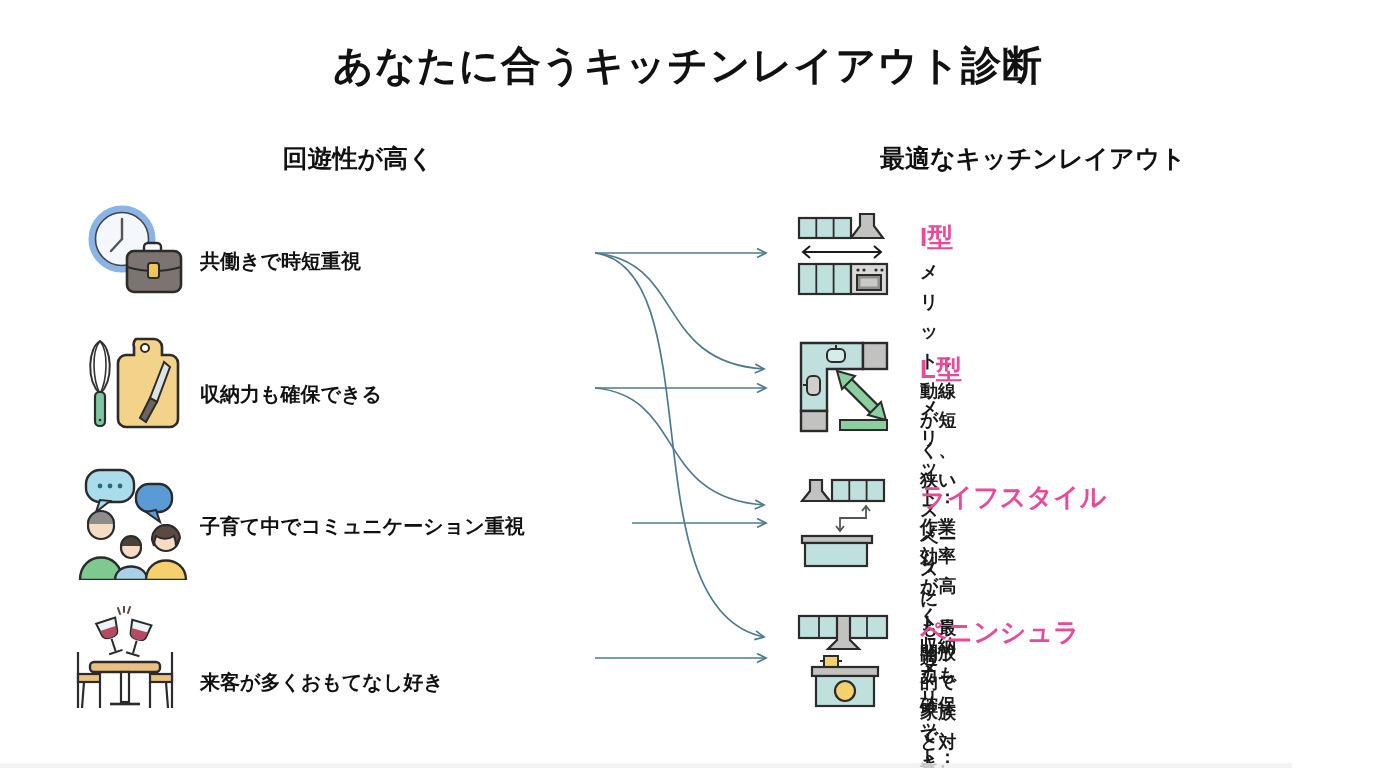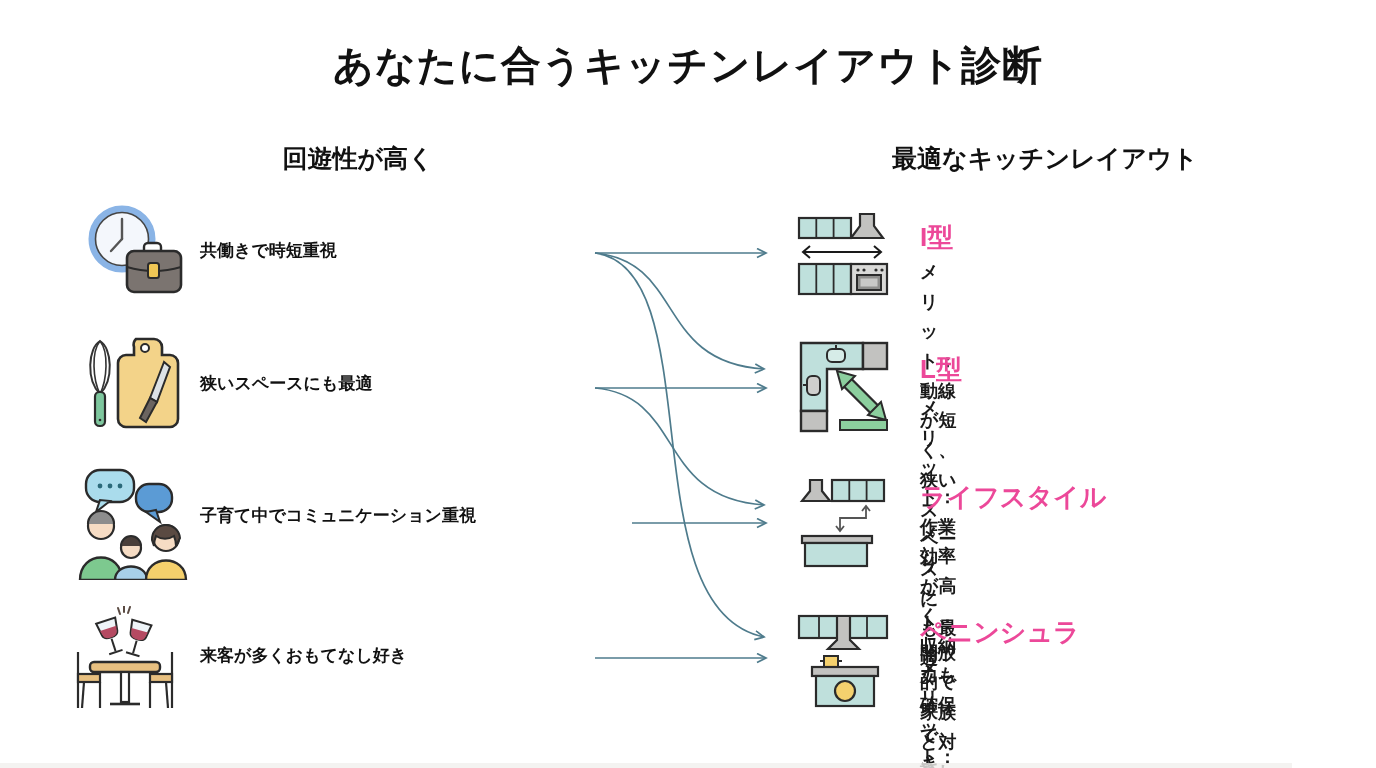--- a/index.html
+++ b/index.html
@@ -10,26 +10,26 @@
     overflow:hidden;
   }
   .page-title {
     position:absolute; left:0; top:38px; width:1376px; text-align:center;
     font-size:40px; font-weight:bold; letter-spacing:1px; color:#111;
   }
   .col-header {
     position:absolute; font-size:25px; font-weight:bold; color:#111; white-space:nowrap;
   }
   .col-header.left  { left:248px; top:142px; width:220px; text-align:center; }
-  .col-header.right { left:880px; top:142px; width:330px; text-align:center; }
+  .col-header.right { left:880px; top:142px; width:330px; }
 
   .life-row { position:absolute; left:0; }
   .life-icon { position:absolute; }
   .life-label {
-    position:absolute; left:200px; font-size:17px; font-weight:bold; white-space:nowrap; color:#111;
+    position:absolute; left:200px; font-size:20px; font-weight:bold; white-space:nowrap; color:#111;margin-top:9px;
   }
 
   .layout-row { position:absolute; }
   .layout-icon { position:absolute; left:796px; }
   .layout-title {
     position:absolute; left:920px; font-size:26px; font-weight:bold; color:#ec4899; white-space:nowrap;
   }
   .layout-merit {
     position:absolute; left:920px; font-size:18px; font-weight:bold; color:#1a1a1a; line-height:1.65;
   }
@@ -89,21 +89,21 @@
       <path d="M16,58 C2,44 4,12 16,5 C28,12 30,44 16,58" fill="#ffffff" stroke="#333" stroke-width="2"></path>
       <path d="M16,58 C9,44 7,16 16,5" fill="none" stroke="#333" stroke-width="1.6"></path>
       <path d="M16,58 C23,44 25,16 16,5" fill="none" stroke="#333" stroke-width="1.6"></path>
       <rect x="11" y="56" width="10" height="34" rx="4.5" fill="#7ec79e" stroke="#2b2b2b" stroke-width="2.2"></rect>
       <circle cx="16" cy="84" r="1.3" fill="#2b2b2b"></circle>
       <path d="M52,3 h18 a8,8 0 0 1 8,8 v8 h8 a8,8 0 0 1 8,8 v56 a8,8 0 0 1 -8,8 h-44 a8,8 0 0 1 -8,-8 v-56 a8,8 0 0 1 8,-8 h8 v-8 a8,8 0 0 1 2,-8 z" fill="#f3d389" stroke="#2b2b2b" stroke-width="2.6"></path>
       <circle cx="61" cy="12" r="4" fill="#ffffff" stroke="#2b2b2b" stroke-width="2"></circle>
       <path d="M80,26 L66,62 L73,66 L86,31 Z" fill="#dde2e5" stroke="#2b2b2b" stroke-width="2"></path>
       <path d="M66,62 L56,82 L62,86 L73,66 Z" fill="#6b6460" stroke="#2b2b2b" stroke-width="2"></path>
     </svg>
-    <div class="life-label" style="top:372px;">狭いスペースにも最適</div>
+    <div class="life-label" style="top:372px;">収納力も確保できる</div>
   </div>
 
   <div class="life-row">
     <svg class="life-icon" style="left:72px; top:466px;" width="118" height="114" viewBox="0 0 118 114">
       <rect x="14" y="4" width="48" height="32" rx="14" fill="#aadcec" stroke="#2b2b2b" stroke-width="2.4"></rect>
       <path d="M28,34 l-4,12 l14,-11 z" fill="#aadcec" stroke="#2b2b2b" stroke-width="2"></path>
       <circle cx="28" cy="20" r="2.4" fill="#2b6a7a"></circle>
         <circle cx="38" cy="20" r="2.4" fill="#2b6a7a"></circle>
         <circle cx="48" cy="20" r="2.4" fill="#2b6a7a"></circle>
       <rect x="64" y="18" width="36" height="28" rx="13" fill="#5b9bd5" stroke="#2b2b2b" stroke-width="2.4"></rect>
@@ -147,21 +147,21 @@
           <line x1="22" y1="76" x2="20" y2="102"></line>
         <line x1="110" y1="46" x2="110" y2="102"></line>
         <rect x="88" y="68" width="22" height="8" fill="#e8c080"></rect>
         <line x1="88" y1="76" x2="88" y2="102"></line>
           <line x1="104" y1="76" x2="106" y2="102"></line>
       </g>
       <rect x="28" y="56" width="70" height="10" rx="4" fill="#e8c080" stroke="#2b2b2b" stroke-width="2.4"></rect>
       <rect x="59" y="66" width="8" height="30" fill="#ffffff" stroke="#2b2b2b" stroke-width="2.2"></rect>
       <line x1="48" y1="98" x2="78" y2="98" stroke="#2b2b2b" stroke-width="2.6"></line>
     </svg>
-    <div class="life-label" style="top:644px;text-align:right;">来客が多くおもてなし好き</div>
+    <div class="life-label" style="top:660px;text-align:right;">来客が多くおもてなし好き</div>
   </div>
 
   <div class="layout-row">
     <svg class="layout-icon" style="top:210px;" width="96" height="88" viewBox="0 0 96 88">
       <rect x="3" y="8" width="52" height="20" fill="#bfe0dc" stroke="#2b2b2b" stroke-width="2.2"></rect>
       <line x1="20.3" y1="8" x2="20.3" y2="28" stroke="#2b2b2b" stroke-width="1.8"></line>
       <line x1="37.6" y1="8" x2="37.6" y2="28" stroke="#2b2b2b" stroke-width="1.8"></line>
       <path d="M64,4 h14 v12 l9,12 h-32 l9,-12 z" fill="#c2c2c0" stroke="#2b2b2b" stroke-width="2.2"></path>
       <g stroke="#1a1a1a" stroke-width="2" fill="none">
         <line x1="7" y1="42" x2="85" y2="42"></line>

